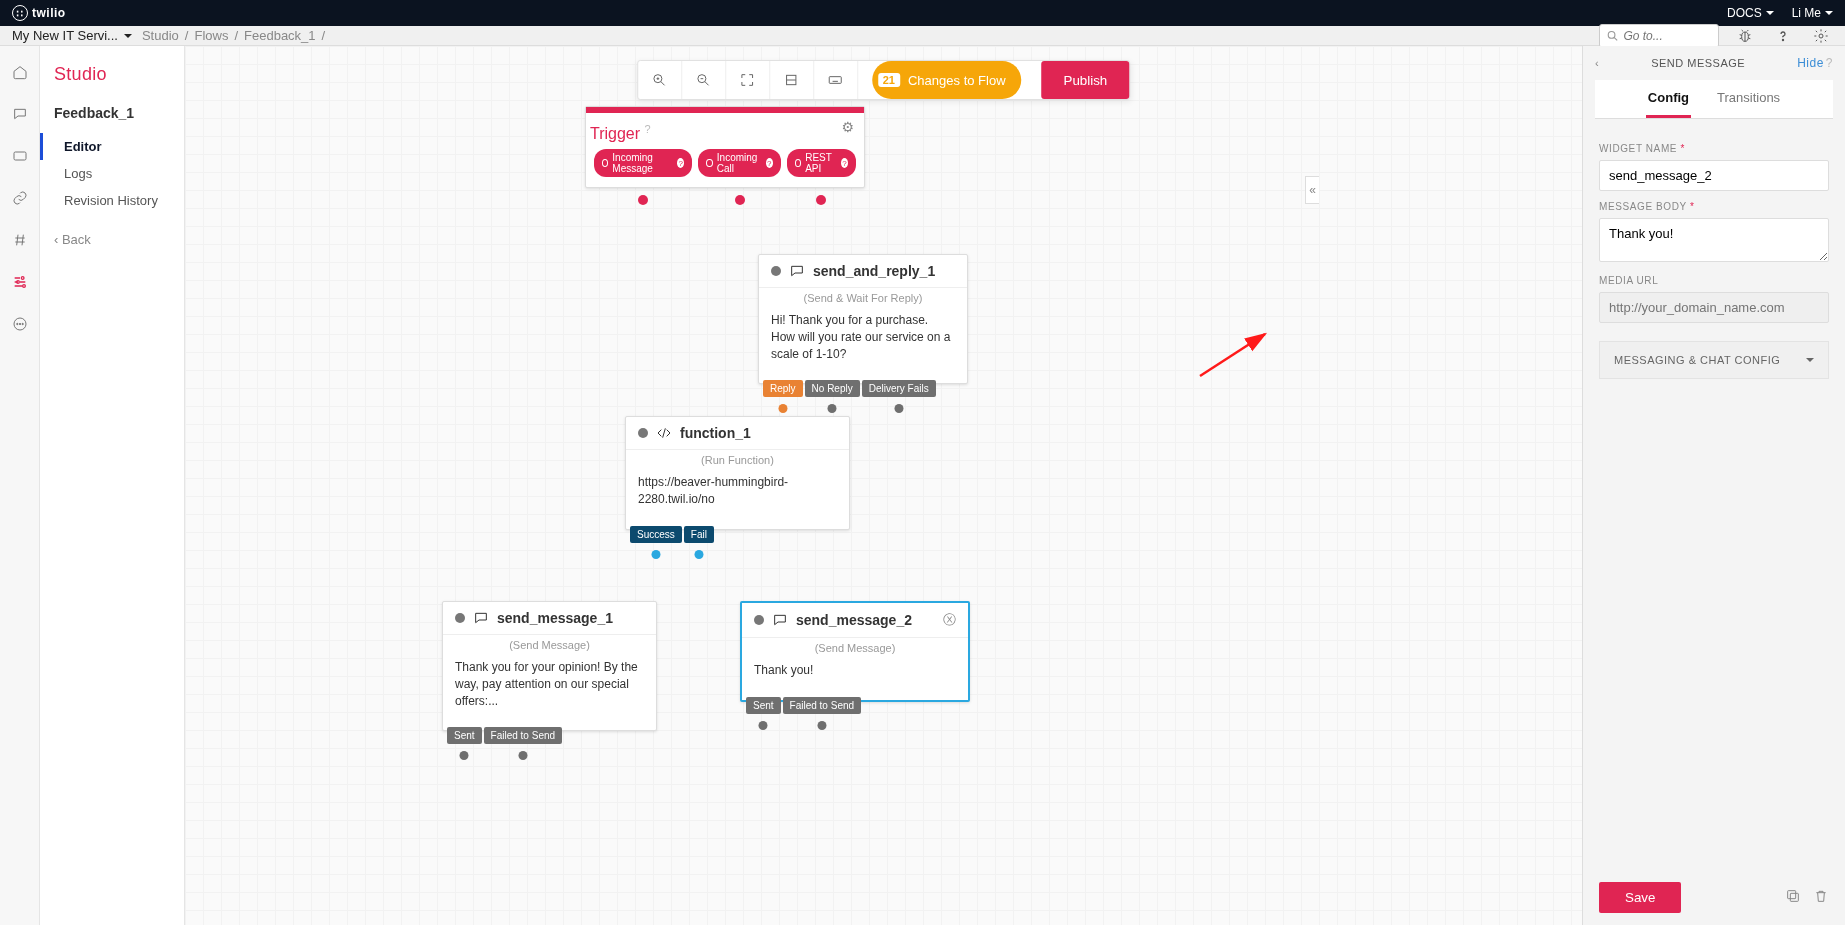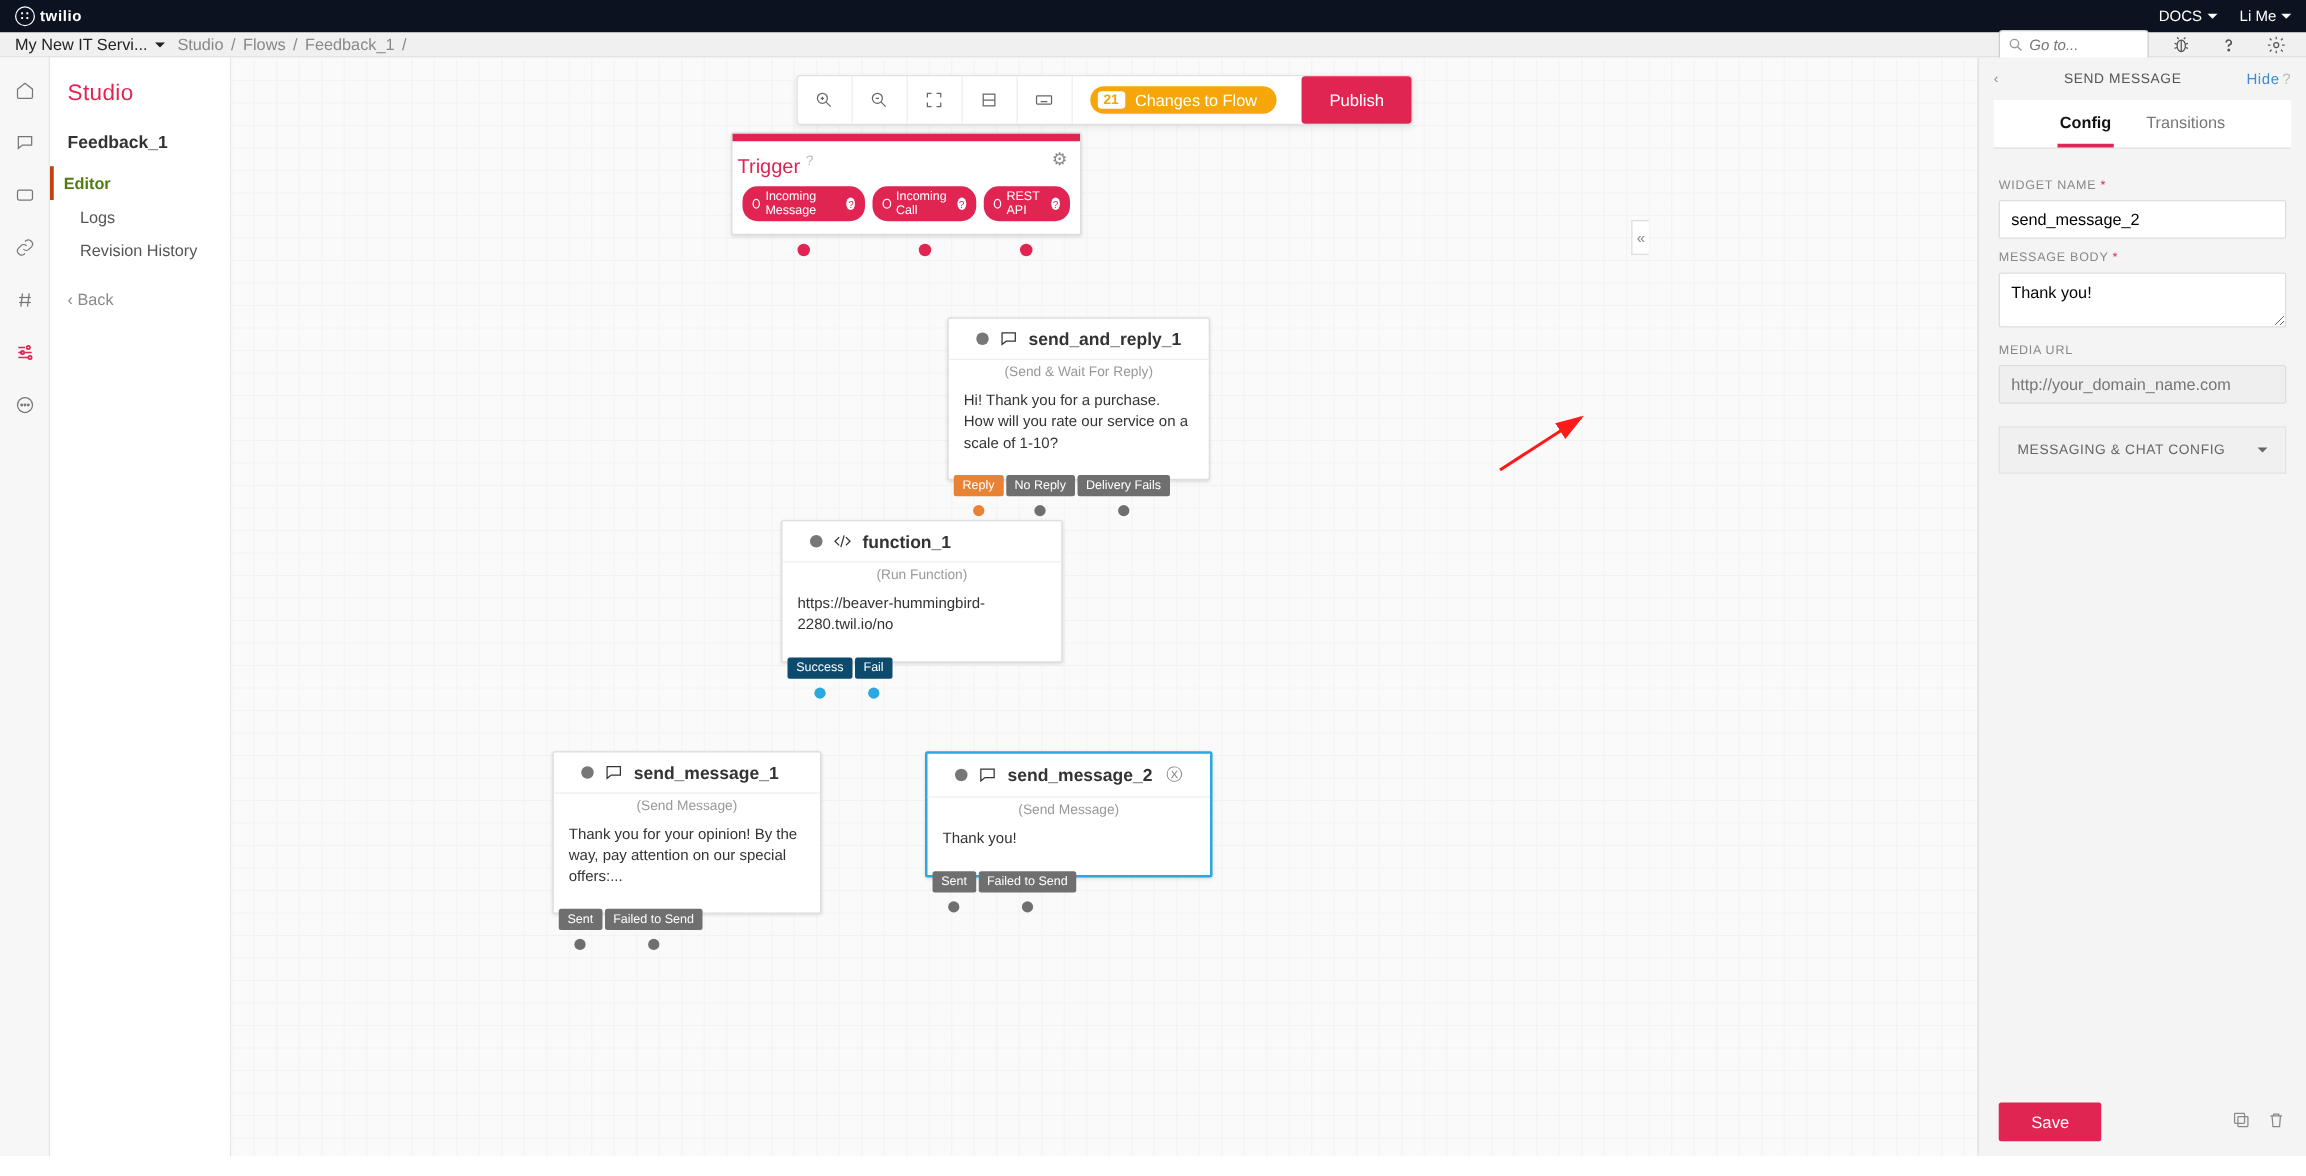--- a/index.html
+++ b/index.html
@@ -26,39 +26,39 @@
 
 .main { display:flex; height:calc(100vh - 62px); position:relative;}
 .rail { width:40px; background:#f7f7f7; border-right:1px solid #e5e5e5; display:flex; flex-direction:column; align-items:center; padding-top:14px; gap:18px;}
 .rail .ritem { width:24px; height:24px; display:flex; align-items:center; justify-content:center; color:#777; cursor:pointer;}
 .rail .ritem.active { color:#e02553; }
 
 .sidepanel { width:145px; background:#fff; border-right:1px solid #e5e5e5; padding:18px 0 0 14px;}
 .sidepanel h1 { color:#e02553; font-size:18px; font-weight:500; margin-bottom:20px; letter-spacing:.3px;}
 .sidepanel .flowname { font-weight:600; font-size:14px; margin-bottom:12px;}
 .sidepanel .navitem { padding:6px 0 6px 10px; font-size:13px; color:#555; cursor:pointer;}
-.sidepanel .navitem.active { border-left:3px solid #c2410c; margin-left:-14px; padding-left:8px; font-weight:600; color:#4d7c0f;}
+.sidepanel .navitem.active { border-left:3px solid #1d4ed8; margin-left:-14px; padding-left:21px; font-weight:600; color:#0f172a;}
 .sidepanel .back { color:#888; margin-top:18px; font-size:13px; cursor:pointer;}
 
 .canvas { flex:1; position:relative; background:#fafafa; overflow:hidden;}
 .canvas::before { content:""; position:absolute; inset:0;
   background-image: linear-gradient(#eee 1px, transparent 1px), linear-gradient(90deg, #eee 1px, transparent 1px);
   background-size: 18px 18px; opacity:.6;}
   
 
 .float-tb { position:absolute; top:14px; left:50%; transform:translateX(-50%); display:flex; align-items:center; gap:0; background:#fff; border:1px solid #e1e1e1; border-radius:3px; box-shadow:0 2px 6px rgba(0,0,0,.08); z-index:5;}
 .float-tb .tbtn { width:44px; height:38px; display:flex; align-items:center; justify-content:center; border-right:1px solid #eee; color:#666; cursor:pointer;}
-.changes { background:#f6a609; color:#fff; height:22px; display:flex; align-items:center; padding:0 16px 0 6px; border-radius:20px; margin:0 14px; font-size:13px; font-weight:500;}
+.changes { background:#f6a609; color:#fff; height:38px; display:flex; align-items:center; padding:0 16px 0 6px; border-radius:20px; margin:0 14px; font-size:13px; font-weight:500;}
 .changes .badge { background:#fff; color:#f6a609; border-radius:3px; padding:1px 5px; margin-right:8px; font-weight:700; font-size:11px;}
 .publish { background:#e02553; color:#fff; border:none; height:38px; padding:0 22px; border-radius:3px; font-weight:500; margin-left:6px; cursor:pointer;}
 
 
 .node { position:absolute; background:#fff; border:1px solid #ddd; border-radius:2px; box-shadow:0 1px 3px rgba(0,0,0,.12); z-index:3;}
 .node.selected { border:2px solid #2aa8e0; }
-.node .hdr { display:flex; align-items:center; padding:8px 22px; gap:8px; border-bottom:1px solid #eee;}
+.node .hdr { display:flex; align-items:center; padding:8px 12px; gap:8px; border-bottom:1px solid #eee;}
 .node .hdr .dot { width:10px; height:10px; border-radius:50%; background:#777;}
 .node .hdr .title { font-weight:600; font-size:14px; flex:1;}
 .node .hdr .close { color:#888; cursor:pointer; font-size:13px;}
 .node .sub { text-align:center; font-size:11px; color:#999; padding:4px 0 8px;}
 .node .body { padding:0 12px 10px; font-size:12px; color:#333; line-height:1.4;}
 .node .pills { display:flex; gap:2px; padding:0 0 0 0; transform:translateY(14px); margin-top:-6px;}
 .node .pill { font-size:10px; color:#fff; padding:3px 7px; border-radius:2px; background:#6f6f6f; position:relative;}
 .node .pill.orange { background:#e98233;}
 .node .pill.blue { background:#0c4a6e;}
 .node .pill .port { position:absolute; left:50%; bottom:-16px; transform:translateX(-50%); width:9px; height:9px; border-radius:50%; background:#6f6f6f;}

